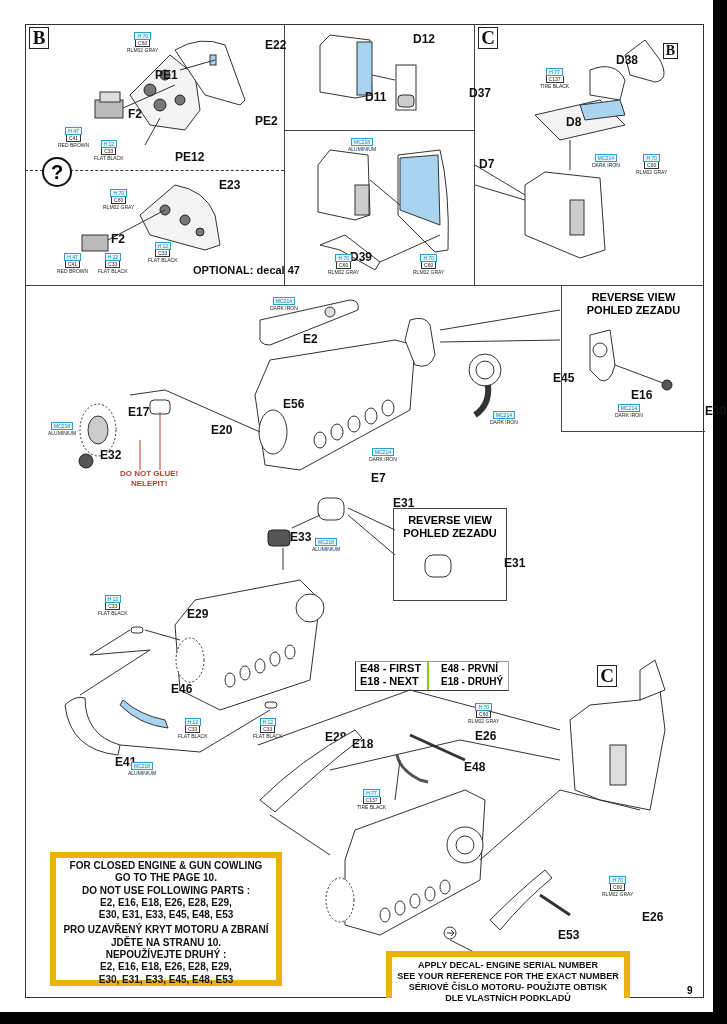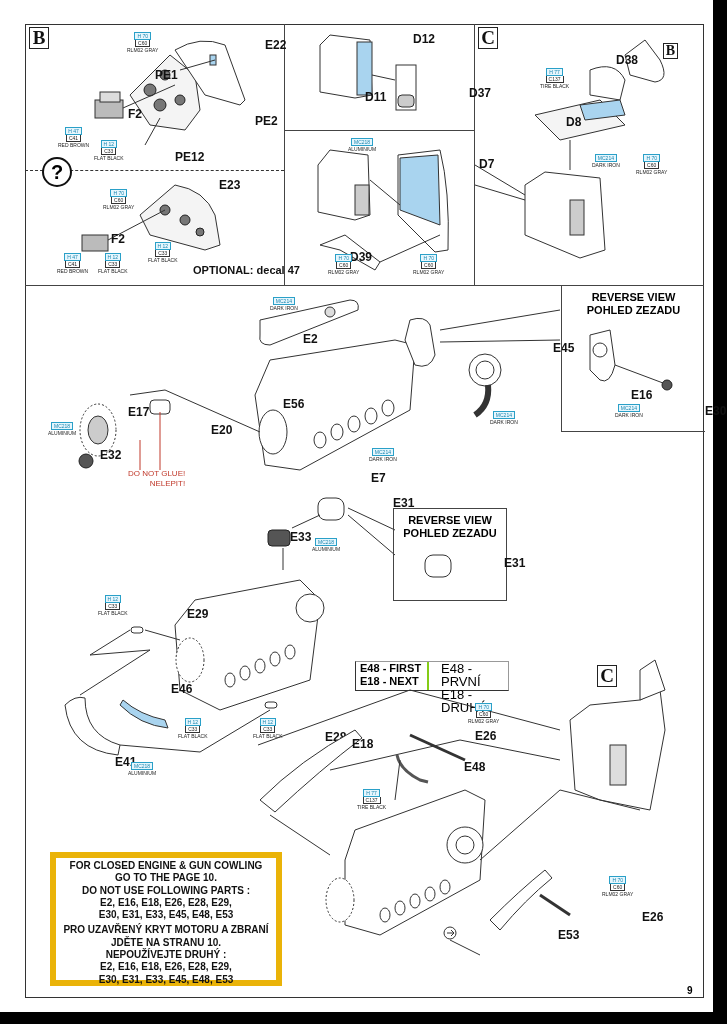--- a/index.html
+++ b/index.html
@@ -200,38 +200,38 @@
     <circle cx="600" cy="350" r="7" fill="#fff" stroke="#333"></circle>
     <circle cx="667" cy="385" r="5" fill="#555" stroke="#222"></circle>
     <line x1="615" y1="365" x2="663" y2="383" stroke="#333"></line>
   </svg>
   <div class="plabel" style="left:255px;top:332px">E2</div>
   <div class="plabel" style="left:235px;top:397px">E56</div>
   <div class="plabel" style="left:80px;top:405px">E17</div>
   <div class="plabel" style="left:163px;top:423px">E20</div>
   <div class="plabel" style="left:52px;top:448px">E32</div>
   <div class="plabel" style="left:323px;top:471px">E7</div>
-  <div class="plabel" style="left:505px;top:341px">E45</div>
+  <div class="plabel" style="left:505px;top:371px">E45</div>
   <div class="ptag" style="left:270px;top:297px">
     <span class="code">MC214</span>
     <span class="name">DARK IRON</span>
   </div>
   <div class="ptag" style="left:48px;top:422px">
     <span class="code">MC218</span>
     <span class="name">ALUMINIUM</span>
   </div>
   <div class="ptag" style="left:490px;top:411px">
     <span class="code">MC214</span>
     <span class="name">DARK IRON</span>
   </div>
   <div class="ptag" style="left:369px;top:448px">
     <span class="code">MC214</span>
     <span class="name">DARK IRON</span>
   </div>
-  <div class="abs red" style="left:128px;top:469px;font-size:8px;font-weight:normal;text-align:right;line-height:10px">
+  <div class="abs red" style="left:120px;top:469px;font-size:8px;font-weight:bold;text-align:center;line-height:10px">
     <div>DO NOT GLUE!</div>
     <div>NELEPIT!</div>
   </div>
   <div class="abs" style="left:561px;top:285px;width:143px;height:146px;border-left:1px solid #444;border-bottom:1px solid #444;background:transparent">
     <div style="text-align:center;font-weight:bold;font-size:11px;line-height:13px;margin-top:6px">
       <div>REVERSE VIEW</div>
       <div>POHLED ZEZADU</div>
     </div>
   </div>
   <div class="plabel" style="left:583px;top:388px">E16</div>
@@ -305,21 +305,21 @@
   <div class="ptag" style="left:128px;top:762px">
     <span class="code">MC218</span>
     <span class="name">ALUMINIUM</span>
   </div>
 
   <div class="abs" style="left:355px;top:661px;width:152px;height:28px;border-left:1px solid #333;border-bottom:1px solid #333;border-top:1px solid #999;border-right:1px solid #999;display:flex">
     <div style="flex:1;border-right:2px solid #84cc16;padding-left:4px;font-weight:bold;font-size:11px;line-height:13px">
       <div>E48 - FIRST</div>
       <div>E18 - NEXT</div>
     </div>
-    <div style="flex:1;padding-left:12px;font-weight:normal;font-size:13px;line-height:13px">
+    <div style="flex:1;padding-left:12px;font-weight:bold;font-size:10px;line-height:13px">
       <div>E48 - PRVNÍ</div>
       <div>E18 - DRUHÝ</div>
     </div>
   </div>
   <div class="step-badge" style="left:597px;top:665px">C</div>
   <svg style="left:0;top:0" width="727" height="1024">
 
     <path d="M570 720 L590 705 L640 700 L660 690 L665 730 L650 810 L600 800 L575 790 Z" fill="#fff" stroke="#333"></path>
     <rect x="610" y="745" width="16" height="40" fill="#ddd" stroke="#333"></rect>
     <path d="M640 670 L655 660 L665 690 L640 700 Z" fill="#fff" stroke="#333"></path>
@@ -382,15 +382,21 @@
     <div>DO NOT USE FOLLOWING PARTS :</div>
     <div>E2, E16, E18, E26, E28, E29,</div>
     <div>E30, E31, E33, E45, E48, E53</div>
     <div style="margin-top:3px">PRO UZAVŘENÝ KRYT MOTORU A ZBRANÍ</div>
     <div>JDĚTE NA STRANU 10.</div>
     <div>NEPOUŽÍVEJTE DRUHÝ :</div>
     <div>E2, E16, E18, E26, E28, E29,</div>
     <div>E30, E31, E33, E45, E48, E53</div>
   </div>
 
+  <div class="note-box" style="left:386px;top:951px;width:244px;height:47px;border-bottom:none;font-size:9px;line-height:11px;padding-top:3px;box-sizing:border-box">
+    <div>APPLY DECAL- ENGINE SERIAL NUMBER</div>
+    <div>SEE YOUR REFERENCE FOR THE EXACT NUMBER</div>
+    <div>SÉRIOVÉ ČÍSLO MOTORU- POUŽIJTE OBTISK</div>
+    <div>DLE VLASTNÍCH PODKLADŮ</div>
+  </div>
 
   <div class="abs" style="left:687px;top:985px;font-weight:bold;font-size:10px">9</div>
 </div>
 
 </body></html>

